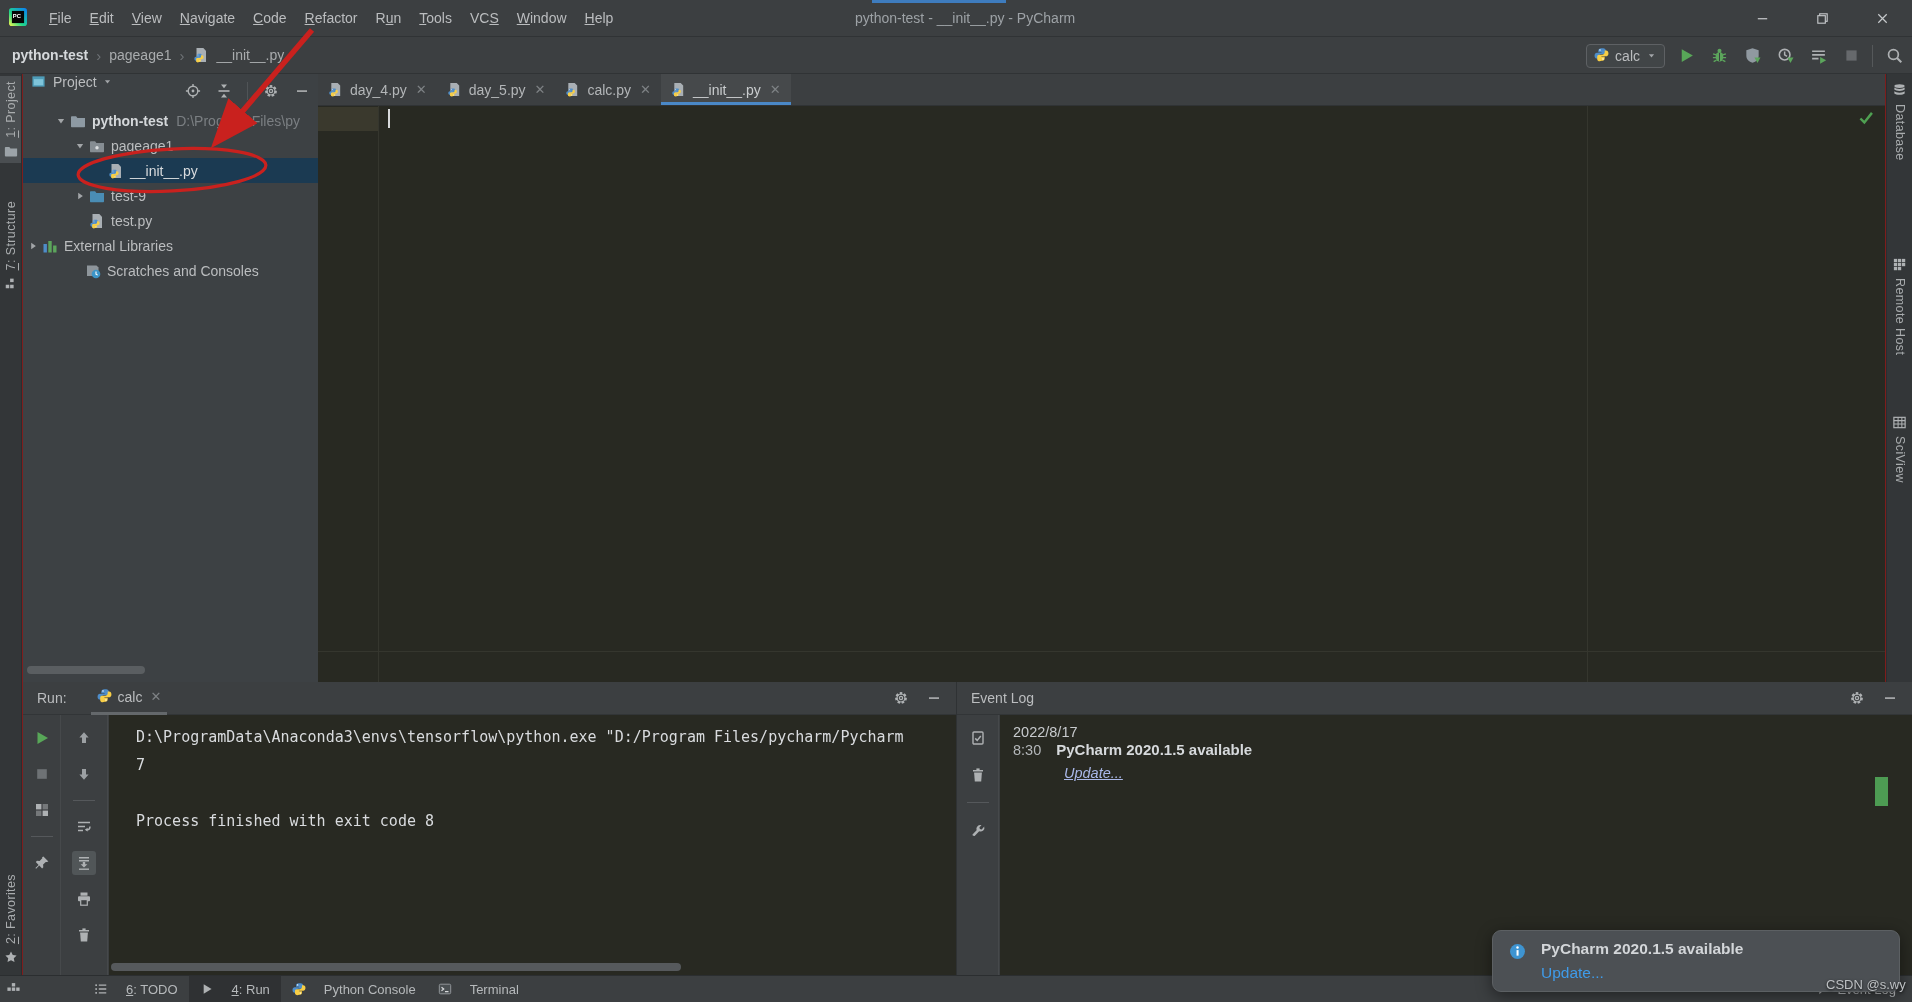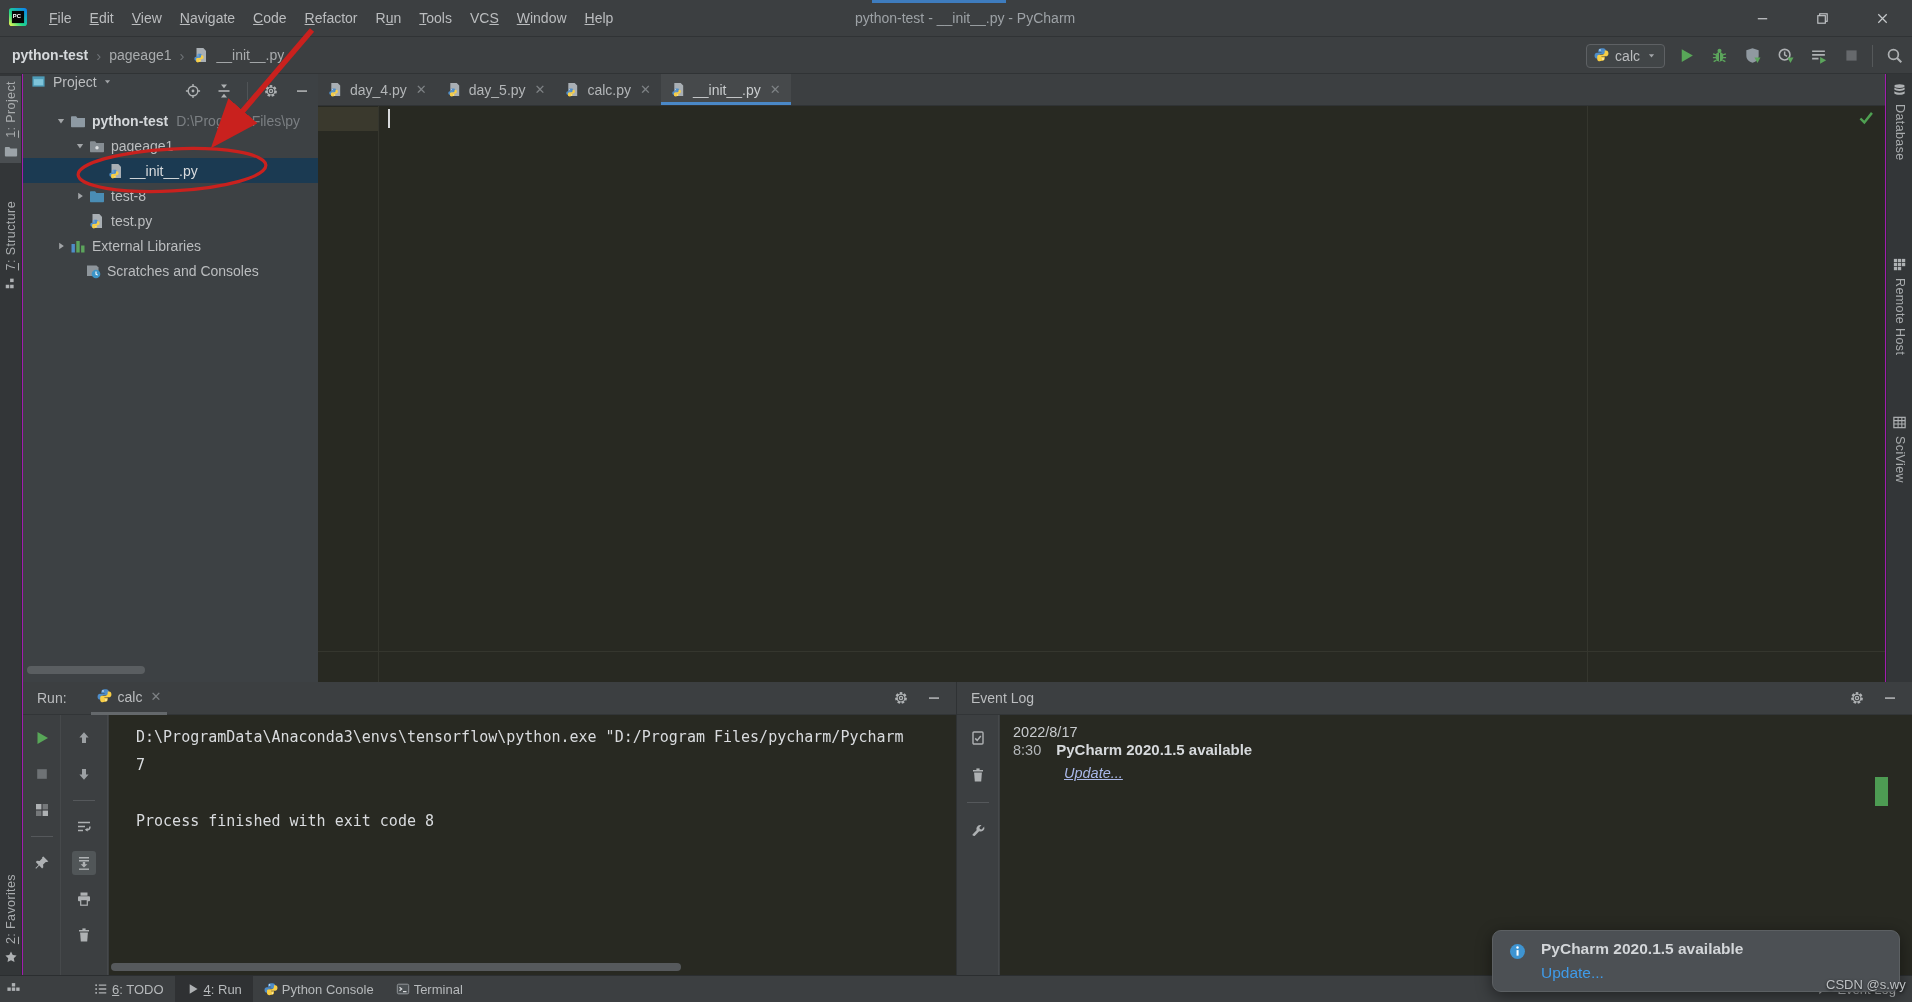--- a/index.html
+++ b/index.html
@@ -1,17 +1,17 @@
 <!DOCTYPE html>
 <html><head>
 <meta charset="utf-8">
 <style>
   html,body{margin:0;background:#2b2b2b}
   *{box-sizing:border-box}
-  #app{position:relative;width:1912px;height:1002px;background:#a21caf;overflow:hidden;
+  #app{position:relative;width:1912px;height:1002px;background:#7f1d1d;overflow:hidden;
        font-family:"Liberation Sans",sans-serif;font-size:14px;color:#BBBDBF;cursor:default}
   .ic{display:inline-flex;align-items:center;justify-content:center;line-height:0}
 
   
   .titlebar{position:absolute;top:0;left:0;right:0;height:37px;display:flex;align-items:center;
             background:#3C3F41;border-bottom:1px solid #303335}
   .logo{margin:0 13px 0 9px}
   .menubar{display:flex;align-items:center}
   .menu-item{padding:3px 9px;color:#BBBDBF}
   .wintitle{position:absolute;left:855px;color:#9DA2A6}
@@ -94,21 +94,21 @@
   .el-row{display:flex;gap:15px;margin-bottom:7px;align-items:flex-end}
   .el-time{color:#B3B6B9}
   .el-title{font-weight:bold;color:#D6D9DC;font-size:15px}
   .el-link{margin-left:51px;color:#A9B7E8;font-style:italic;text-decoration:underline}
   .el-greenbar{position:absolute;right:24px;top:62px;width:13px;height:29px;background:#4D9B53}
 
   
   .statusbar{position:absolute;left:0;right:0;bottom:0;height:27px;background:#3C3F41;border-top:1px solid #2B2E30;
              display:flex;align-items:center;font-size:13px;color:#B6B9BB}
   .sb-corner{margin-left:6px}
-  .sb-item{display:flex;align-items:center;gap:4px;padding:0 11px;height:26px}
+  .sb-item{display:flex;align-items:center;gap:18px;padding:0 11px;height:26px}
   .sb-item.active{background:#2F3133}
   .sb-first{margin-left:62px}
   .sb-right{position:absolute;right:16px;display:flex;gap:7px;align-items:center}
 
   
   .notification{position:absolute;left:1492px;top:930px;width:408px;height:62px;background:#4C5054;
                 border:1px solid #5C6063;border-radius:9px;box-shadow:0 4px 16px rgba(0,0,0,.45);z-index:60}
   .notif-icon{position:absolute;left:16px;top:12px}
   .notif-title{position:absolute;left:48px;top:9px;font-weight:bold;font-size:15.5px;color:#D3D6D9}
   .notif-link{position:absolute;left:48px;top:33px;font-size:15.5px;color:#3F9BE9}
@@ -449,37 +449,37 @@
               <svg width="12" height="12" viewBox="0 0 16 16">
                 <path fill="#A2A5A8" d="M5.6 3.6l6.2 4.4-6.2 4.4z"></path>
               </svg>
             </span>
           </span>
           <span class="ic">
             <svg width="16" height="16" viewBox="0 0 16 16">
               <path fill="#4A8DB5" d="M1 4.3c0-.6.4-1 1-1h4.1l1.3 1.7H15v8.2c0 .6-.4 1-1 1H2c-.6 0-1-.4-1-1z"></path>
             </svg>
           </span>
-          <span class="lbl">test-8</span>
+          <span class="lbl">test-9</span>
         </div>
         <div class="trow" style="padding-left: 66px;">
           <span class="ic">
             <svg width="16" height="16" viewBox="0 0 16 16">
               <path fill="#A9AFB4" d="M3.5 1h6.8l2.7 2.7V15H3.5z"></path>
               <g transform="translate(1,6) scale(0.62)">
                 <path fill="#4E8DC9" d="M7.9 1.3c-2.1 0-3.3 1-3.3 2.5v1.7h3.5v.6H3.2C1.7 6.1.6 7.3.6 9.2c0 1.9 1 3.1 2.5 3.1h1.5v-2c0-1.4 1.2-2.5 2.6-2.5h3.3c1.2 0 2.1-.9 2.1-2.1V3.8c0-1.5-1.2-2.5-2.7-2.5z"></path>
                 <circle cx="6.4" cy="3.3" r=".8" fill="#fff"></circle>
                 <path fill="#F7CE46" d="M8.1 14.7c2.1 0 3.3-1 3.3-2.5v-1.7H7.9v-.6h4.9c1.5 0 2.6-1.2 2.6-3.1 0-1.9-1-3.1-2.5-3.1h-1.5v2c0 1.4-1.2 2.5-2.6 2.5H5.5c-1.2 0-2.1.9-2.1 2.1v2.4c0 1.5 1.2 2.5 2.7 2.5z"></path>
                 <circle cx="9.6" cy="12.7" r=".8" fill="#fff"></circle>
               </g>
             </svg>
           </span>
           <span class="lbl">test.py</span>
         </div>
-        <div class="trow" style="padding-left: 28px;">
+        <div class="trow" style="">
           <span class="chev">
             <span class="ic">
               <svg width="12" height="12" viewBox="0 0 16 16">
                 <path fill="#A2A5A8" d="M5.6 3.6l6.2 4.4-6.2 4.4z"></path>
               </svg>
             </span>
           </span>
           <span class="ic">
             <svg width="16" height="16" viewBox="0 0 16 16">
               <rect x="1.5" y="6" width="3.4" height="8.5" fill="#4E8DC9"></rect>

